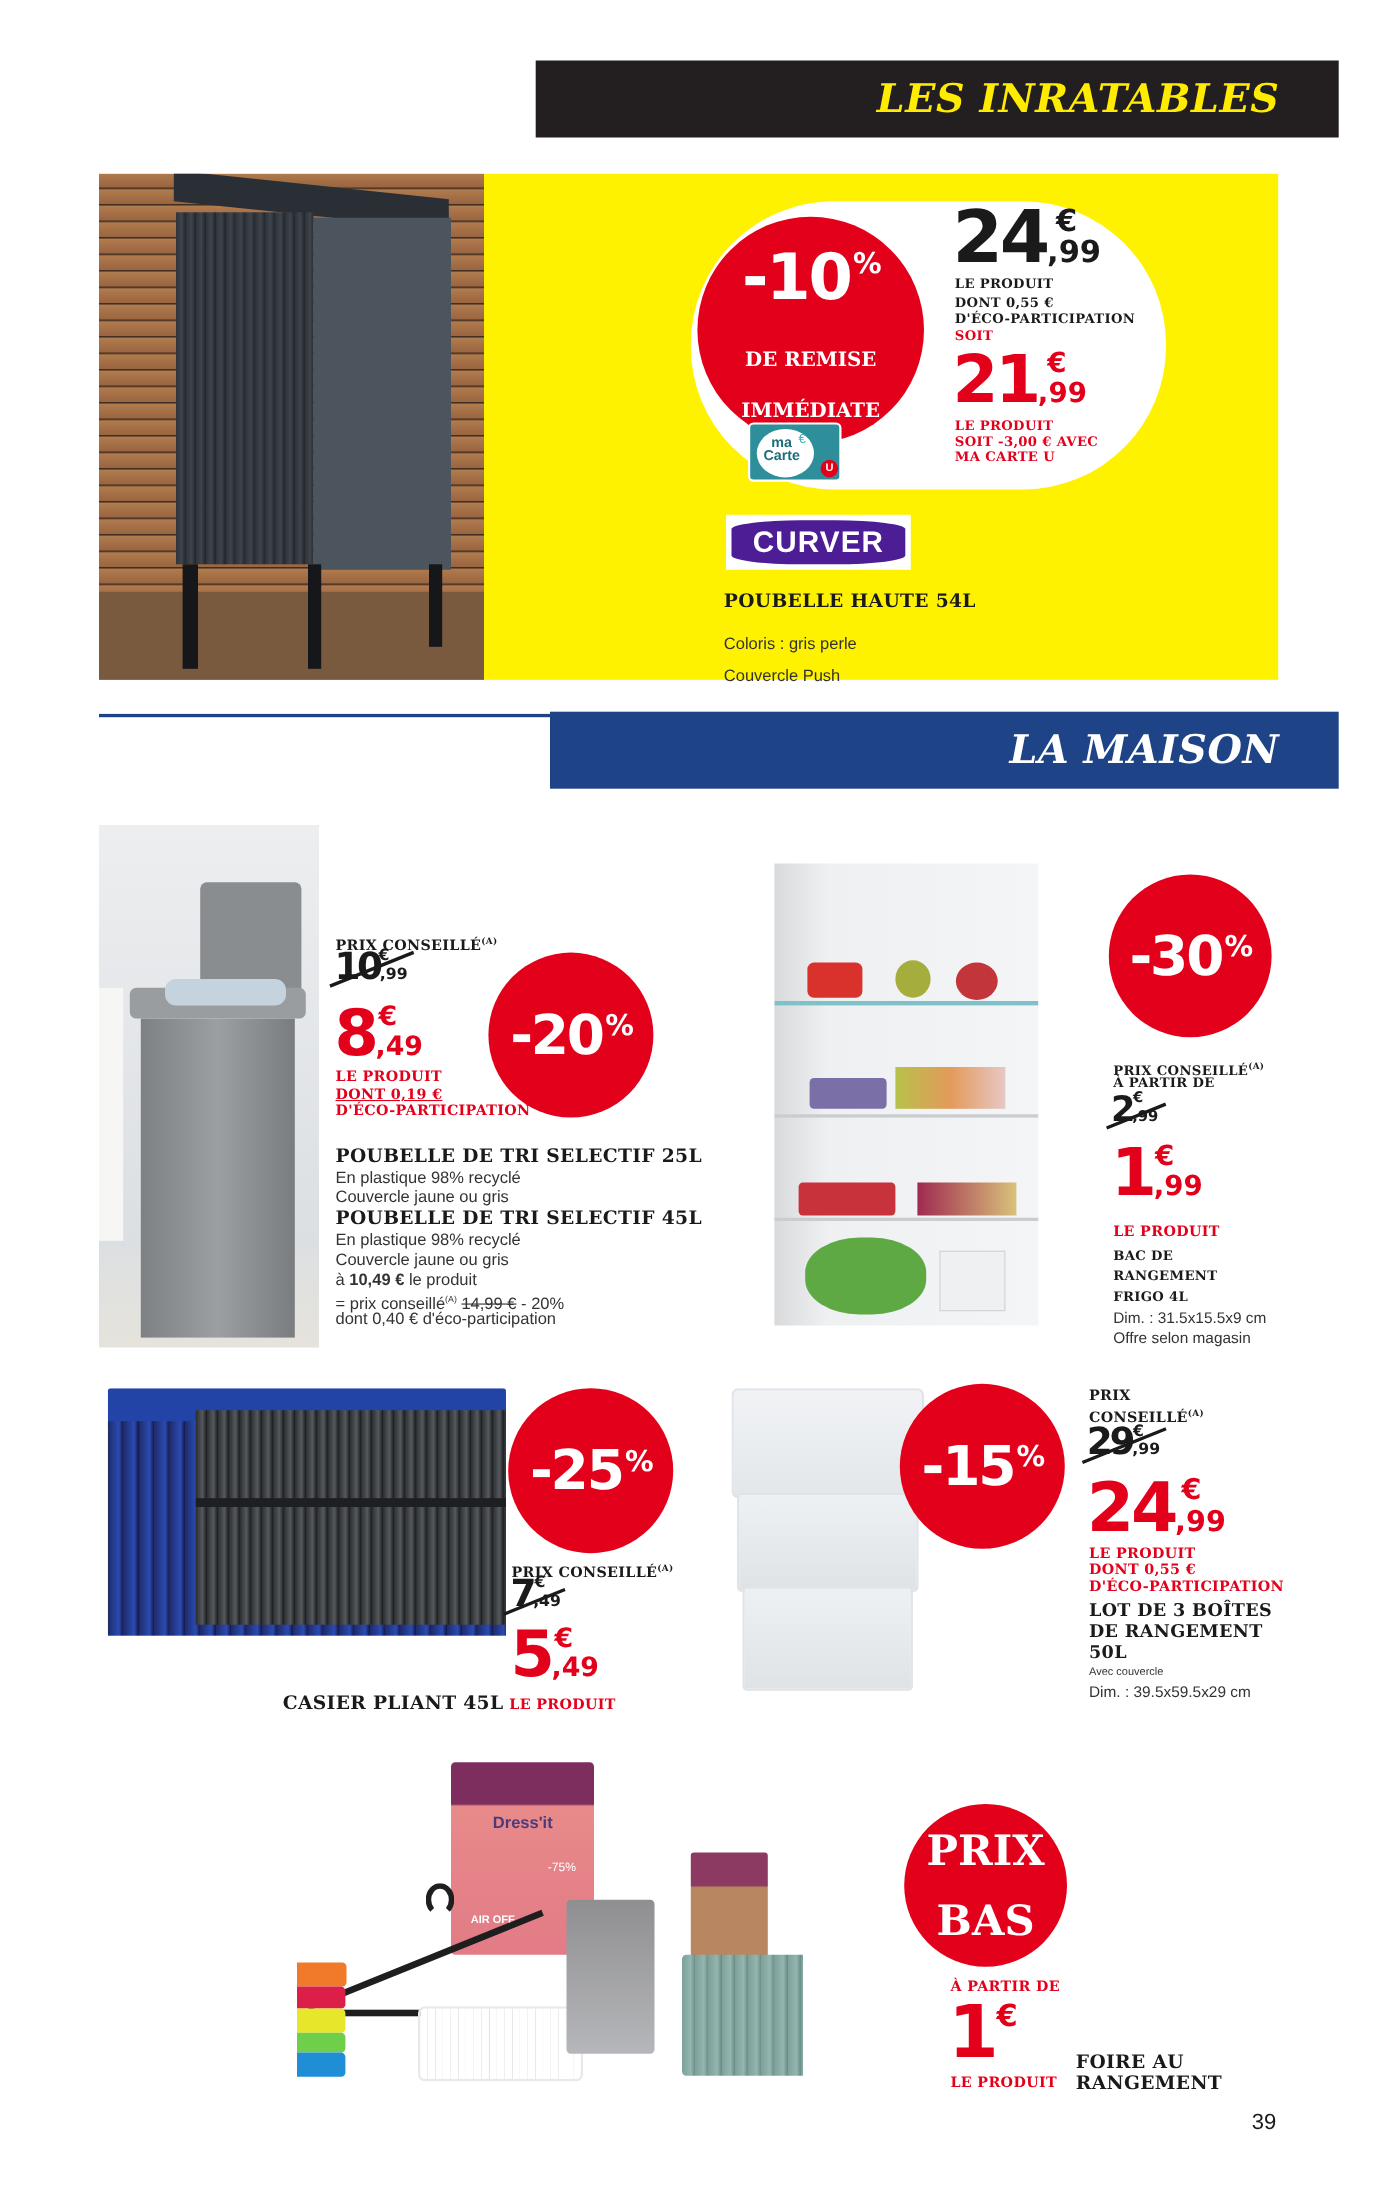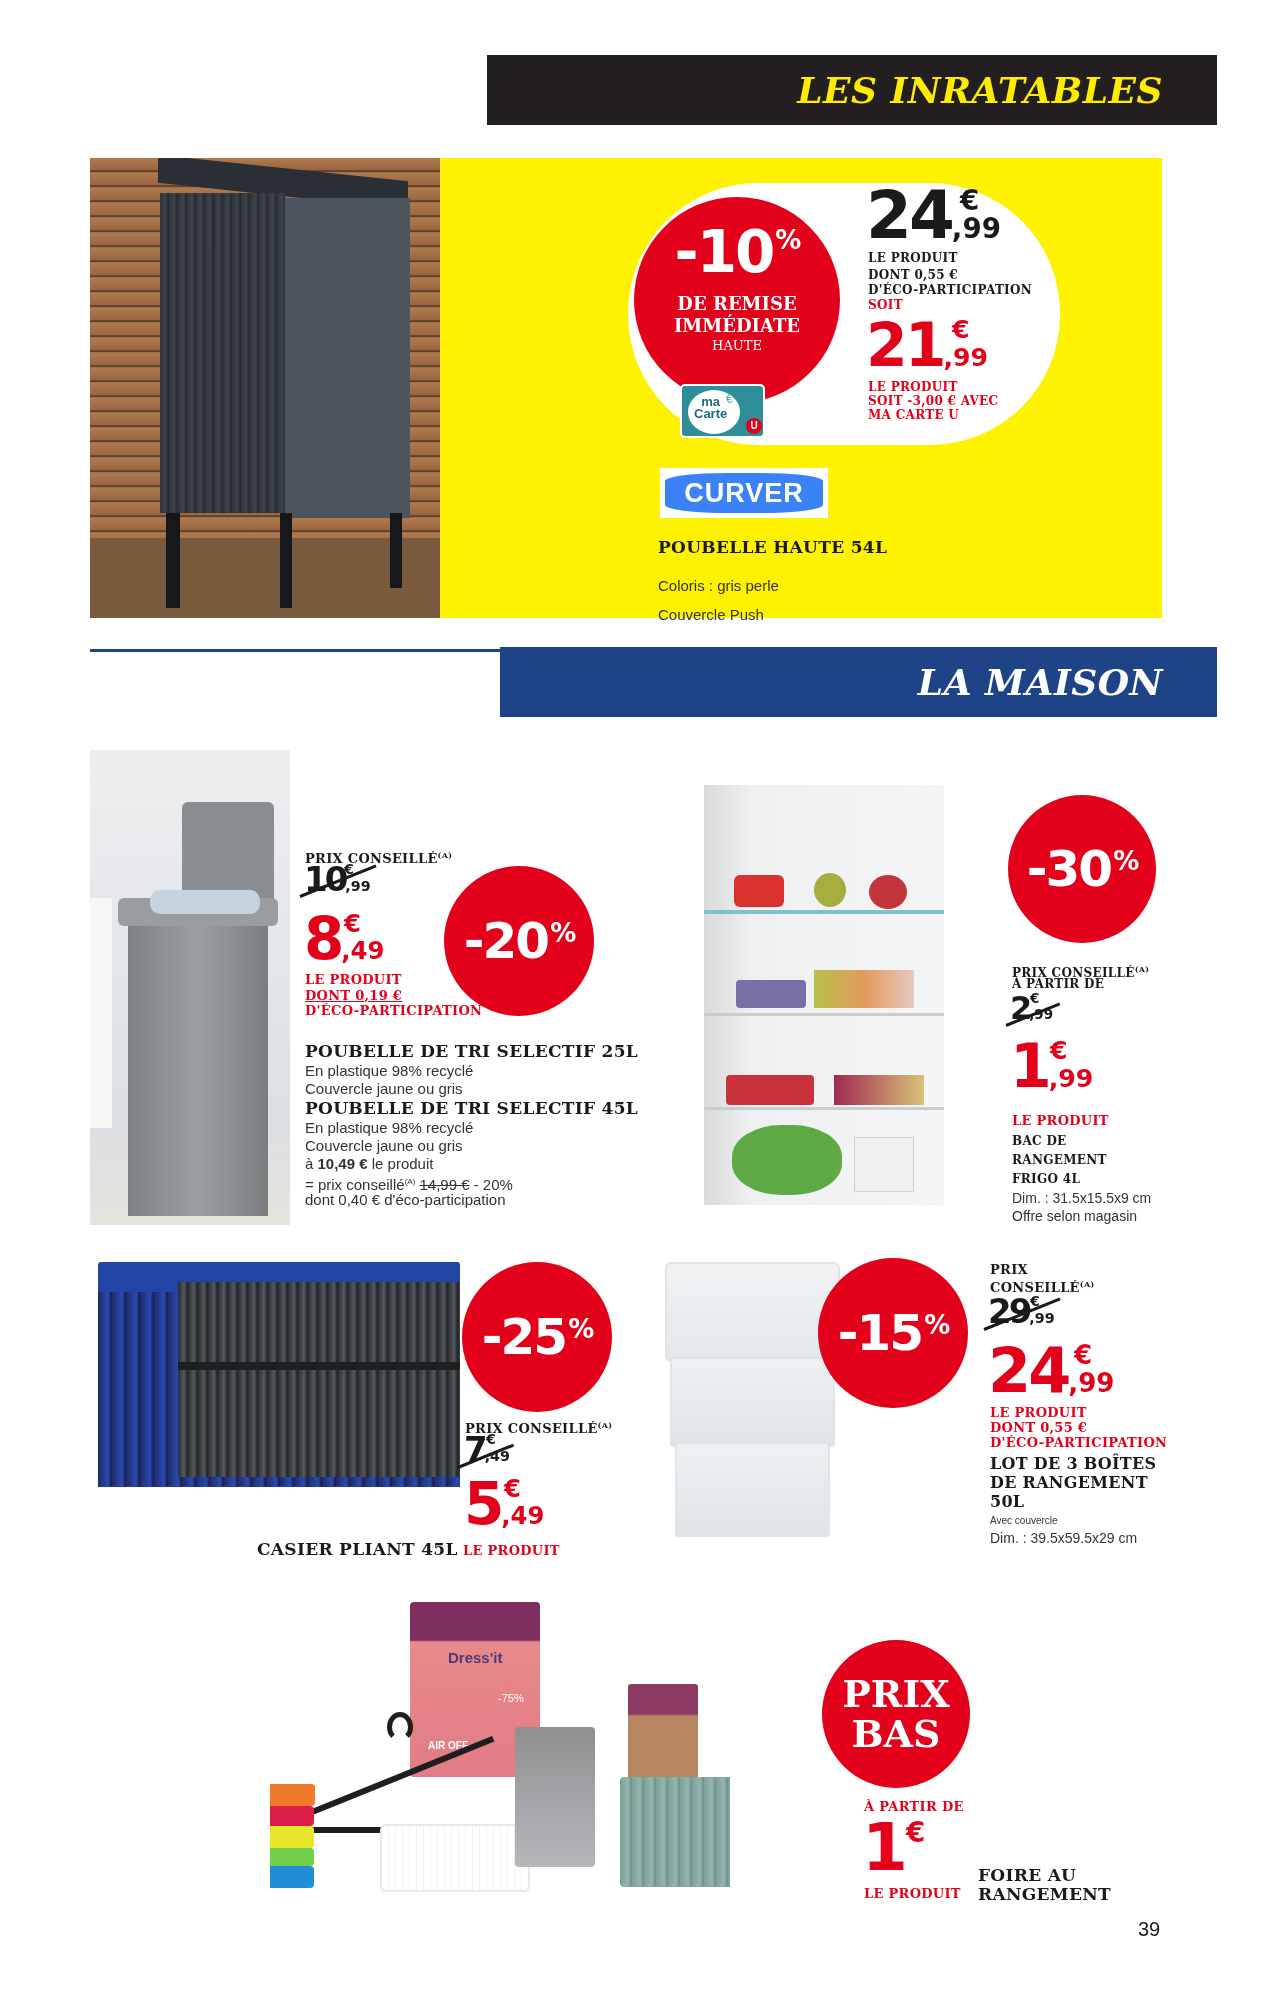--- a/index.html
+++ b/index.html
@@ -17,21 +17,21 @@
   .banner-black span { color: #ffec00; }
   .banner-blue { left: 500px; top: 647px; width: 717px; height: 70px; background: #1e4487; }
   .banner-blue span { color: #ffffff; }
   .divider-line { left: 90px; top: 649px; width: 410px; height: 3px; background: #1e4487; }
 
   
   .yellow { left: 440px; top: 158px; width: 722px; height: 460px; background: #fff200; }
   .pill { left: 628px; top: 183px; width: 432px; height: 262px; background: #ffffff; border-radius: 130px; }
 
   
-  .circle { position: absolute; border-radius: 50%; background: #e3001b; color: #fff; display: flex; flex-direction: column; align-items: center; justify-content: center; text-align: center; }
+  .circle { position: absolute; border-radius: 50%; background: #e3001b; color: #fff; display: flex; flex-direction: column; align-items: center; justify-content: center; text-align: center; gap: 24px; }
   .pct { font-family: "DejaVu Sans", sans-serif; font-weight: bold; font-size: 58px; letter-spacing: -2px; line-height: 1; }
   .pct sup { font-size: 26px; vertical-align: top; position: relative; top: 4px; margin-left: 2px; }
 
   
   .price { position: absolute; font-family: "DejaVu Sans", sans-serif; font-weight: bold; line-height: 1; white-space: nowrap; }
   .price .int { letter-spacing: -3px; }
   .price .cur { position: absolute; font-size: 0.42em; }
   .price .dec { font-size: 0.42em; position: relative; }
   .strike { position: absolute; height: 3px; background: #1a1a1a; transform: rotate(-22deg); transform-origin: left center; }
 
@@ -90,21 +90,21 @@
 <div class="price red" style="left:866px; top:315px; font-size:60px;">
   <span class="int">21</span><span class="cur" style="left:86px; top:2px;">€</span><span class="dec">,99</span>
 </div>
 <div class="abs label red" style="left:868px; top:380px; font-size:12px; line-height:14px;">
   <div>LE PRODUIT</div>
   <div>SOIT -3,00 € AVEC</div>
   <div>MA CARTE U</div>
 </div>
 
 <div class="abs" style="left:660px; top:468px; width:168px; height:50px; background:#fff; padding:5px;">
-  <div class="sans" style="width:100%; height:100%; background:#3b82f6; color:#fff; font-weight:bold; font-size:27px; letter-spacing:1px; text-align:center; line-height:40px; border-radius:40% / 20%;">CURVER</div>
+  <div class="sans" style="width:100%; height:100%; background:#4c1d95; color:#fff; font-weight:bold; font-size:27px; letter-spacing:1px; text-align:center; line-height:40px; border-radius:40% / 20%;">CURVER</div>
 </div>
 <div class="abs title" style="left:658px; top:538px;">POUBELLE HAUTE 54L</div>
 <div class="abs desc" style="left:658px; top:558px;margin-top:48px;">Couvercle Push</div>
 <div class="abs desc" style="left:658px; top:577px;">Coloris : gris perle</div>
 
 <div class="abs divider-line"></div>
 <div class="banner banner-blue">
   <span>LA MAISON</span>
 </div>
 

